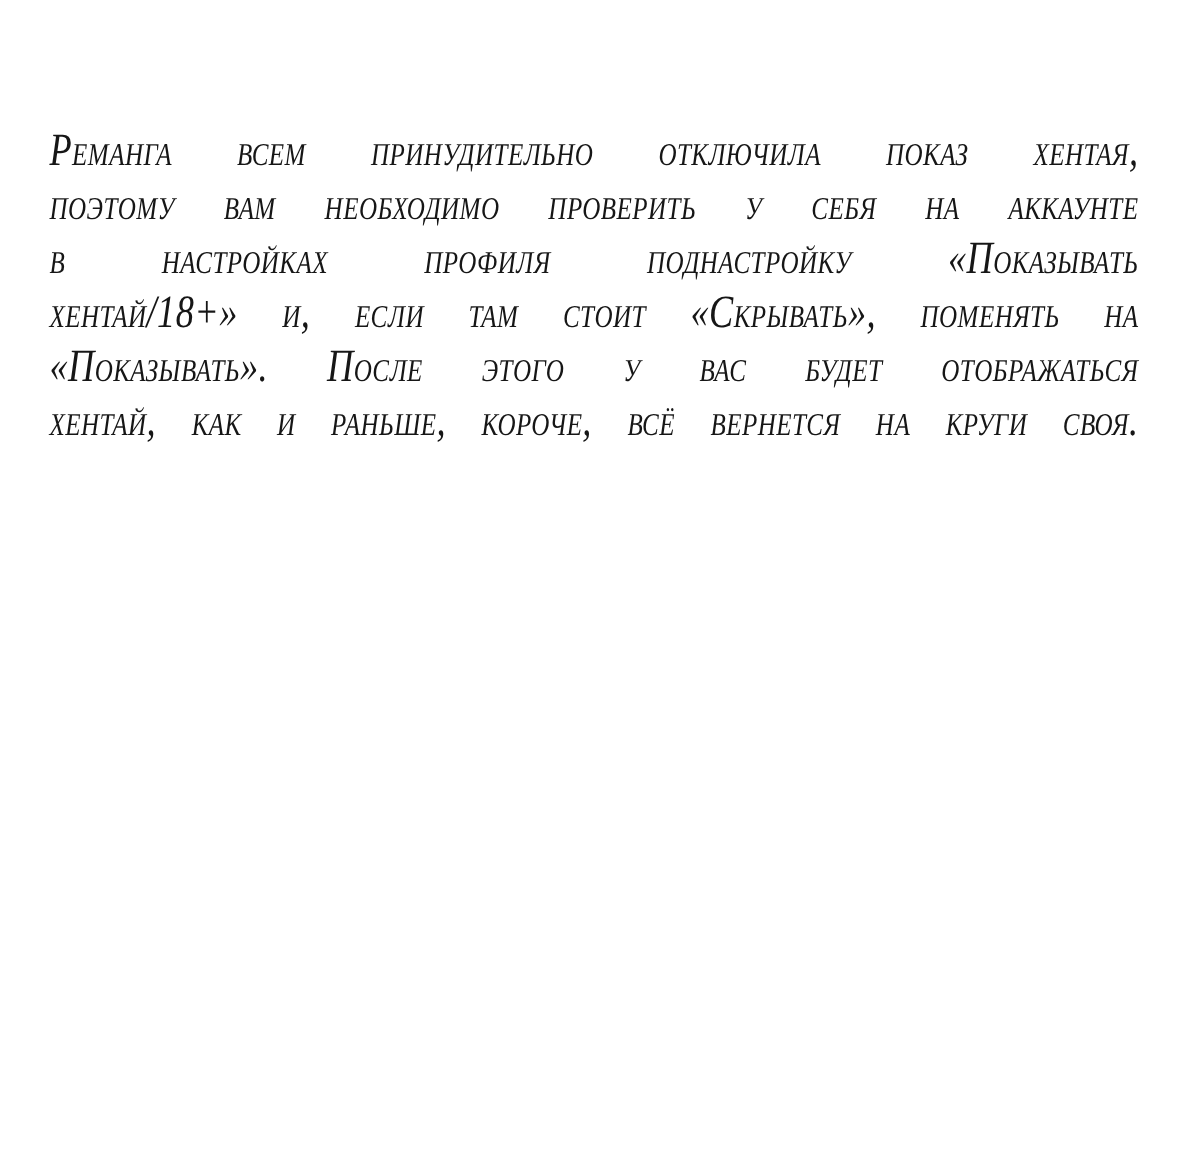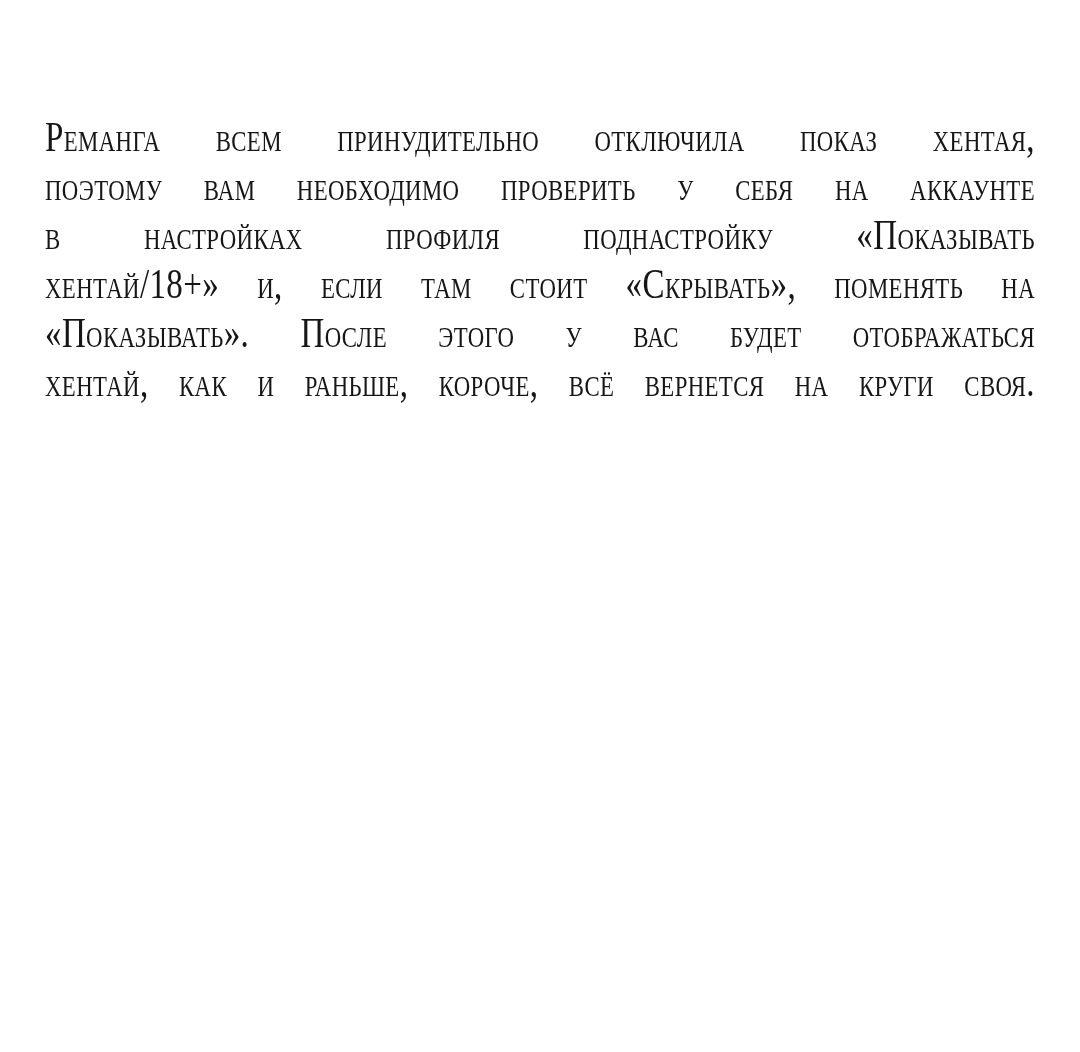--- a/index.html
+++ b/index.html
@@ -11,20 +11,21 @@
     height: 1052px;
     background: #ffffff;
     overflow: hidden;
     position: relative;
     font-family: "Liberation Serif", serif;
   }
   .page {
     position: absolute;
     inset: 0;
     background: #ffffff;
+    font-style: italic;
   }
   
   .text-block {
     position: absolute;
     left: 45px;
     top: 113px;
     width: 1260px;               
     transform: scaleX(0.7857);
     transform-origin: 0 0;
     color: #161616;

